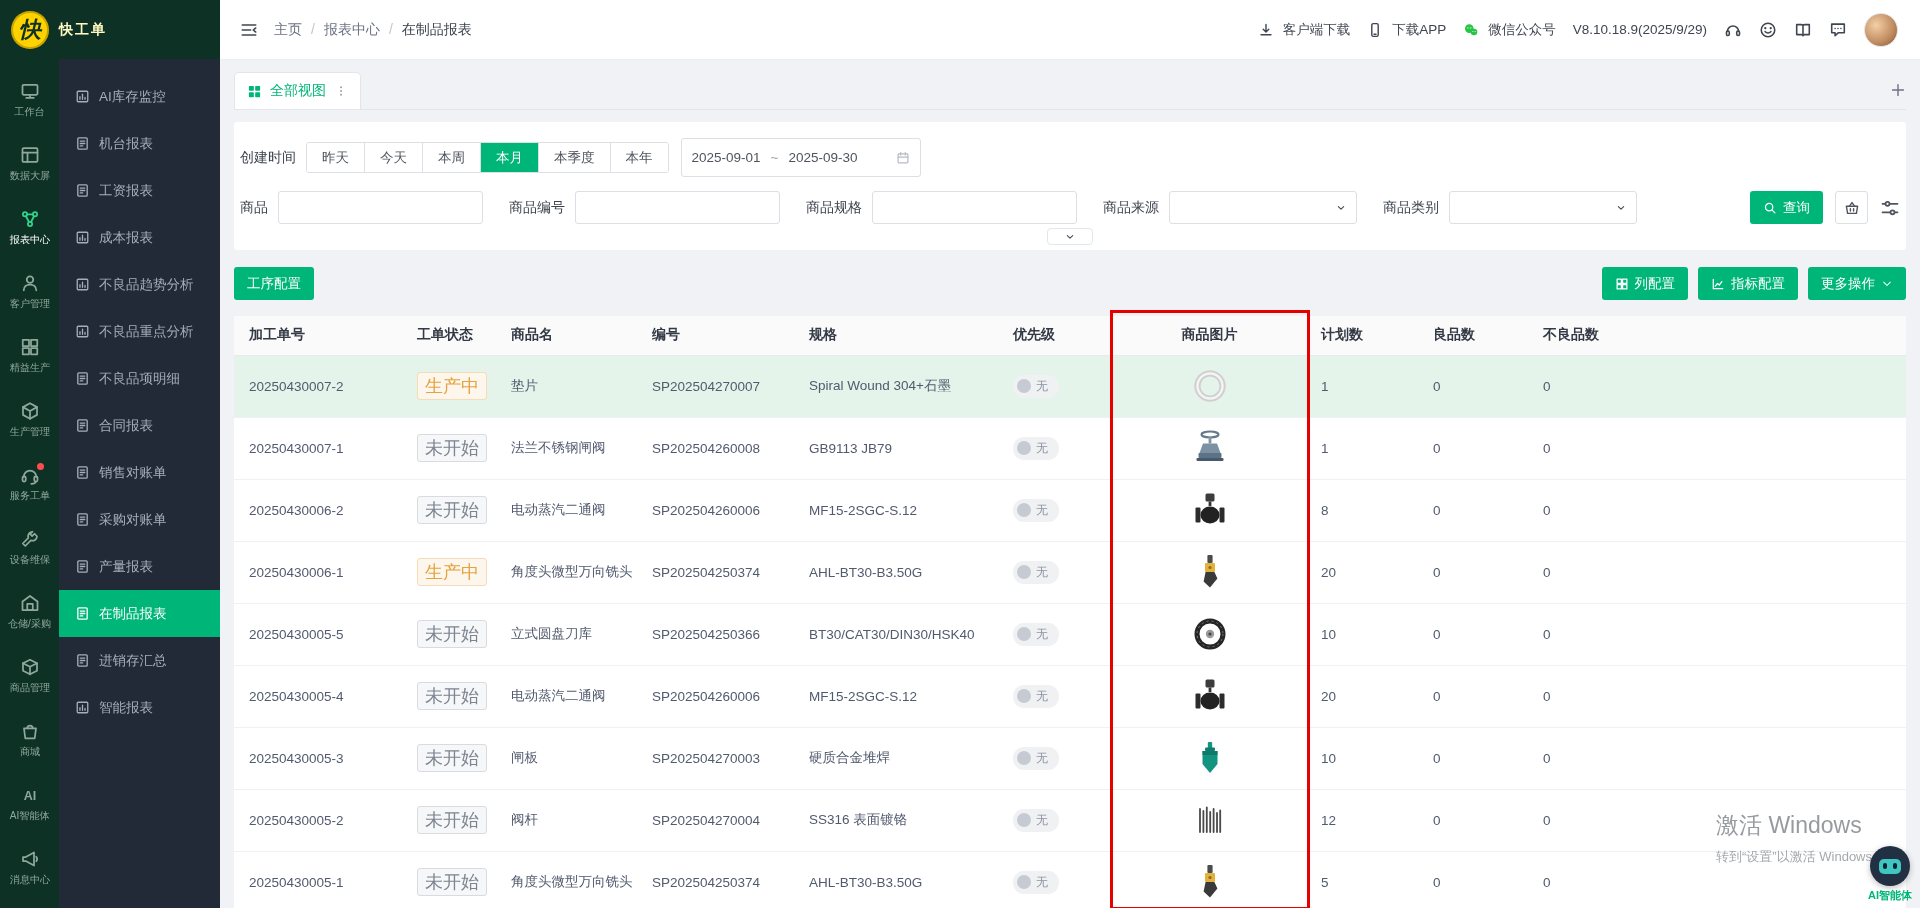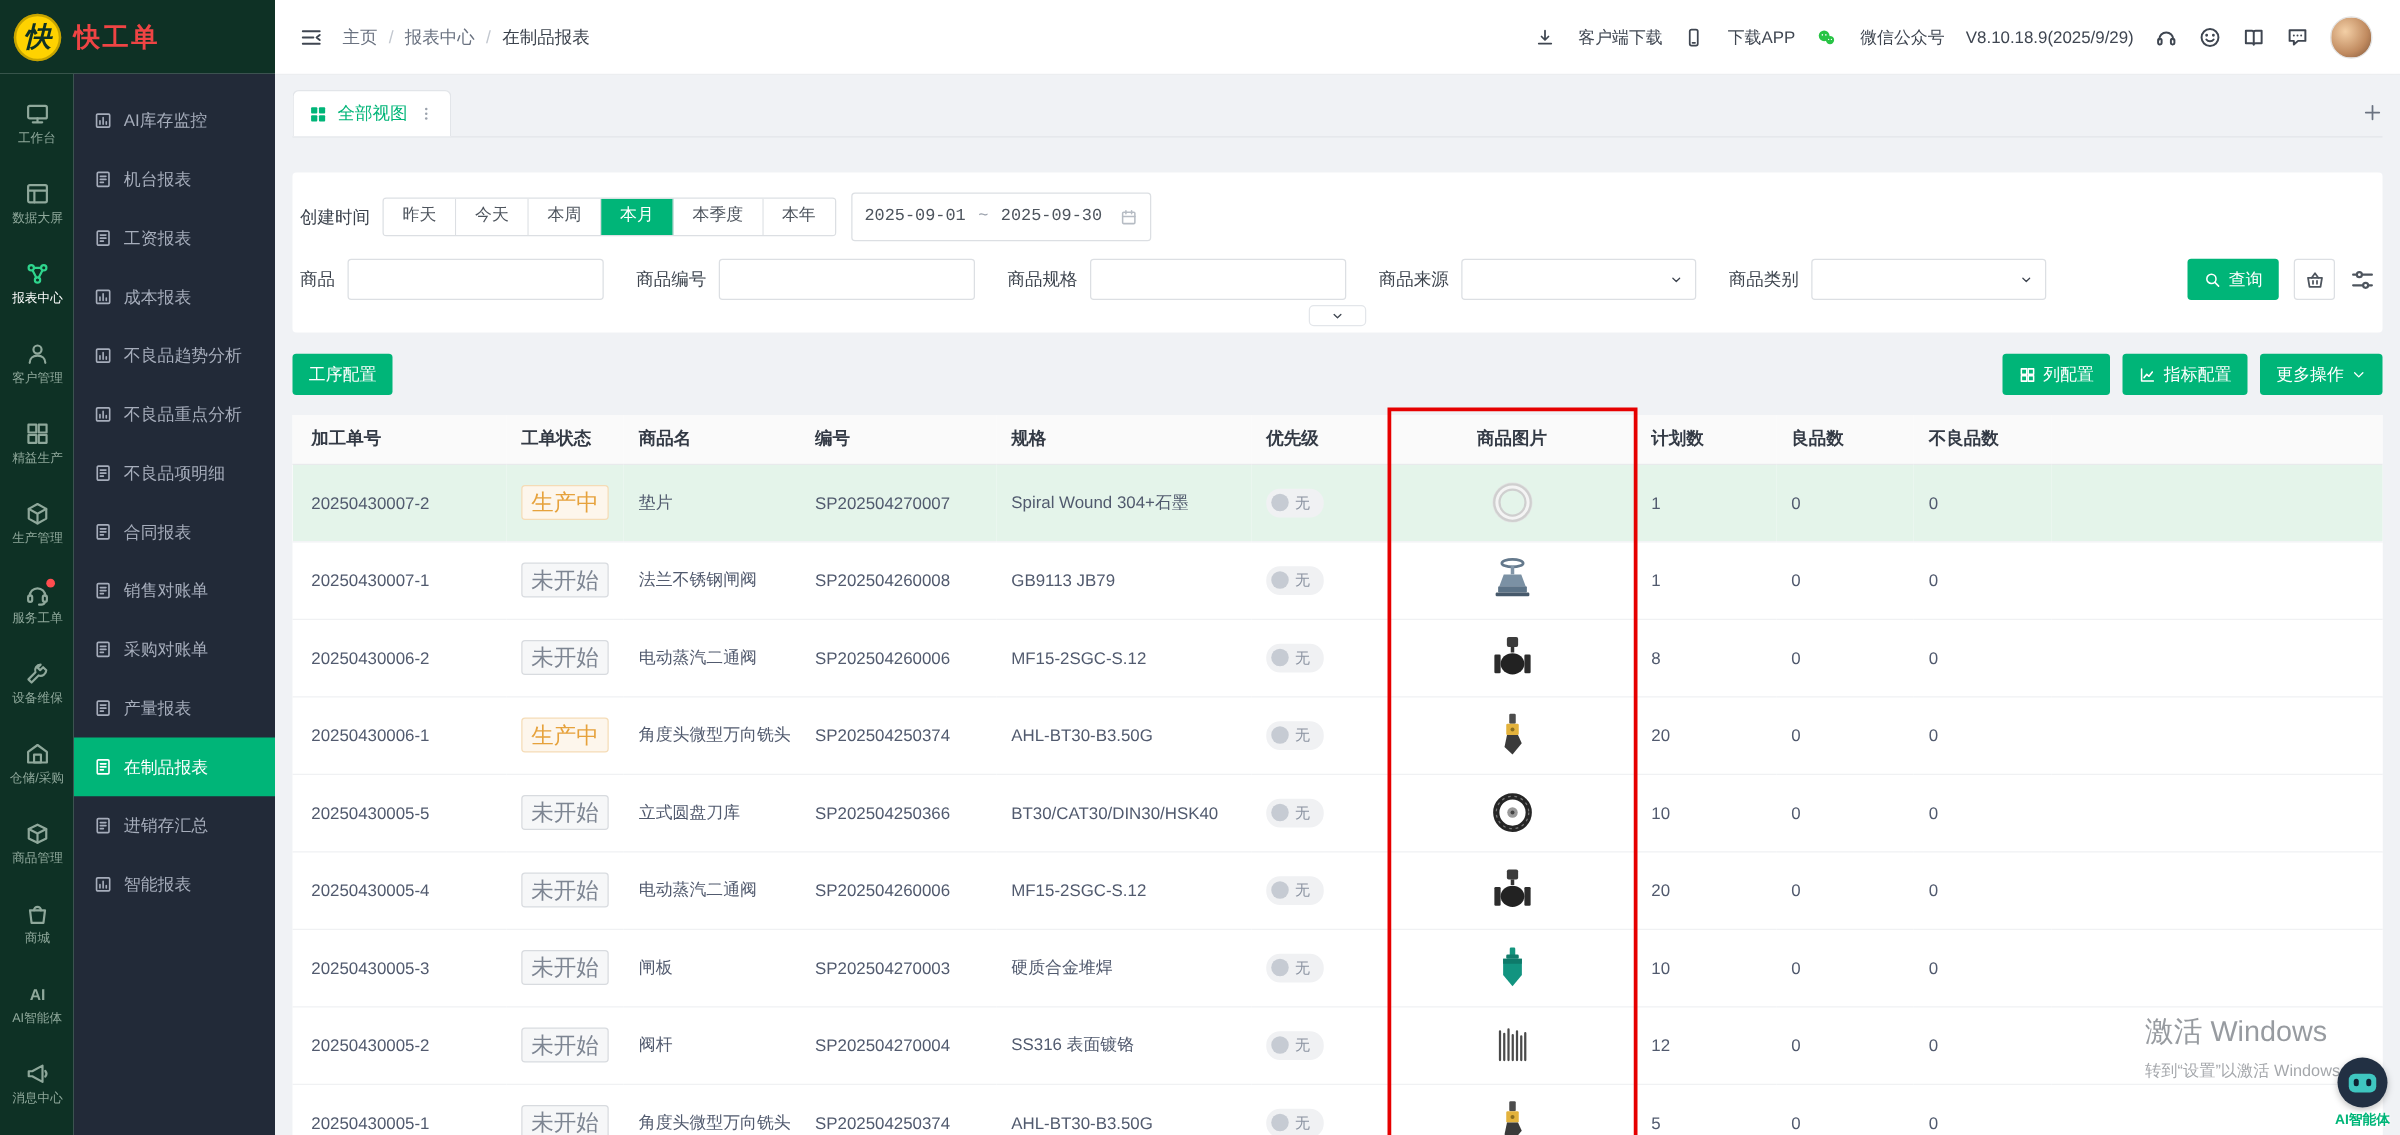--- a/index.html
+++ b/index.html
@@ -5,21 +5,21 @@
 * { box-sizing:border-box; margin:0; padding:0; }
 html,body { width:1920px; height:908px; }
 body { font-family:"Liberation Sans","DejaVu Sans",sans-serif; background:#f0f2f5; overflow:hidden; color:#333; }
 svg { display:block; }
 .app { display:flex; width:100%; height:100%; }
 
 
 .left-col { width:220px; flex:0 0 220px; display:flex; flex-direction:column; }
 .logo-row { height:59px; flex:0 0 59px; background:#0e3125; display:flex; align-items:center; gap:10px; padding-left:11px; cursor:pointer; }
 .logo-circle { width:38px; height:38px; border-radius:50%; background:#ffd200; display:flex; align-items:center; justify-content:center; font-weight:bold; font-size:22px; font-style:italic; color:#0e3125; box-shadow:inset 0 0 0 2px rgba(0,0,0,.22); }
-.brand-name { color:#ef4444; font-size:21px; font-weight:bold; letter-spacing:2px; }
+.brand-name { color:#fef9c3; font-size:14px; font-weight:bold; letter-spacing:2px; }
 .left-body { flex:1; display:flex; min-height:0; }
 .rail { width:59px; flex:0 0 59px; background:#0e3125; padding-top:8px; display:flex; flex-direction:column; overflow:hidden; }
 .rail-item { height:64px; flex:0 0 64px; display:flex; flex-direction:column; align-items:center; justify-content:center; gap:5px; color:#8fa89b; cursor:pointer; }
 .rail-icon { position:relative; width:20px; height:20px; }
 .rail-icon svg { width:20px; height:20px; }
 .rail-dot { position:absolute; top:-2px; right:-4px; width:7px; height:7px; border-radius:50%; background:#ff4d4f; }
 .rail-label { font-size:11px; line-height:1; transform:scale(.92); white-space:nowrap; }
 .rail-item.active { color:#fff; }
 .rail-item.active .rail-icon { color:#2fd58d; }
 .menu { flex:1; background:#222a38; padding-top:14px; overflow:hidden; }
@@ -34,35 +34,35 @@
 .tb-icon svg { width:100%; height:100%; }
 .tb-icon.sm { width:16px; height:16px; }
 .tb-icon.xs { width:14px; height:14px; }
 .tb-icon.xxs { width:12px; height:12px; }
 .tb-icon.w { color:#fff; }
 .breadcrumb { display:flex; align-items:center; font-size:14px; color:#6a7280; }
 .crumb { cursor:pointer; }
 .crumb + .crumb::before { content:"/"; margin:0 9px; color:#c2c7cf; }
 .crumb:last-child { color:#3c434d; }
 .tb-right { margin-left:auto; display:flex; align-items:center; gap:17px; font-size:13.5px; color:#3f4651; }
-.tb-item { display:flex; align-items:center; gap:19px; cursor:pointer; white-space:nowrap;text-align:right; }
+.tb-item { display:flex; align-items:center; gap:9px; cursor:pointer; white-space:nowrap;text-align:right; }
 .avatar { width:34px; height:34px; border-radius:50%; background:radial-gradient(circle at 35% 35%, #f3cfa6, #c08a5f 60%, #7a5236); border:1px solid #e2e2e2; cursor:pointer; }
 
 .content { flex:1; min-height:0; padding:9px 14px 0; position:relative; }
 
 
 .tabstrip { display:flex; align-items:flex-end; height:42px; border-bottom:1px solid #e2e5e9; }
 .tab { display:flex; align-items:center; gap:8px; background:#fff; border:1px solid #e2e5e9; border-bottom:none; border-radius:5px 5px 0 0; height:37px; padding:0 12px; color:#00b578; font-size:14px; cursor:pointer; }
 .tab-grid { width:15px; height:15px; color:#00b578; }
 .tab-grid svg, .tab-dots svg, .tab-add svg { width:100%; height:100%; }
 .tab-dots { width:14px; height:14px; color:#9aa1ac; cursor:pointer; }
 .tab-add { margin-left:auto; width:16px; height:16px; color:#6a7280; cursor:pointer; margin-bottom:11px; }
 
 
-.filter-card { background:#fff; border-radius:3px; margin-top:28px; padding:16px 6px 26px; position:relative;font-family:Liberation Mono, monospace; }
+.filter-card { background:#fff; border-radius:3px; margin-top:12px; padding:16px 6px 26px; position:relative; }
 .filter-row { display:flex; align-items:center; }
 .filter-row + .filter-row { margin-top:14px; }
 .flabel { font-size:14px; color:#3c434d; margin-right:10px; white-space:nowrap; }
 .quick-group { display:flex; border:1px solid #dcdfe3; border-radius:3px; overflow:hidden; }
 .quick-btn { padding:8px 15px; font-size:13.5px; color:#4e555e; background:#fff; cursor:pointer; border-right:1px solid #dcdfe3; line-height:1; white-space:nowrap; }
 .quick-btn:last-child { border-right:none; }
 .quick-btn.active { background:#00b578; color:#fff; }
 .date-box { margin-left:12px; height:39px; width:240px; border:1px solid #dcdfe3; border-radius:3px; display:flex; align-items:center; padding:0 10px; gap:10px; font-size:13.5px; color:#4e555e; cursor:pointer; }
 .date-sep { color:#9aa1ac; }
 .date-box .tb-icon { margin-left:auto; color:#b6bcc4; }

